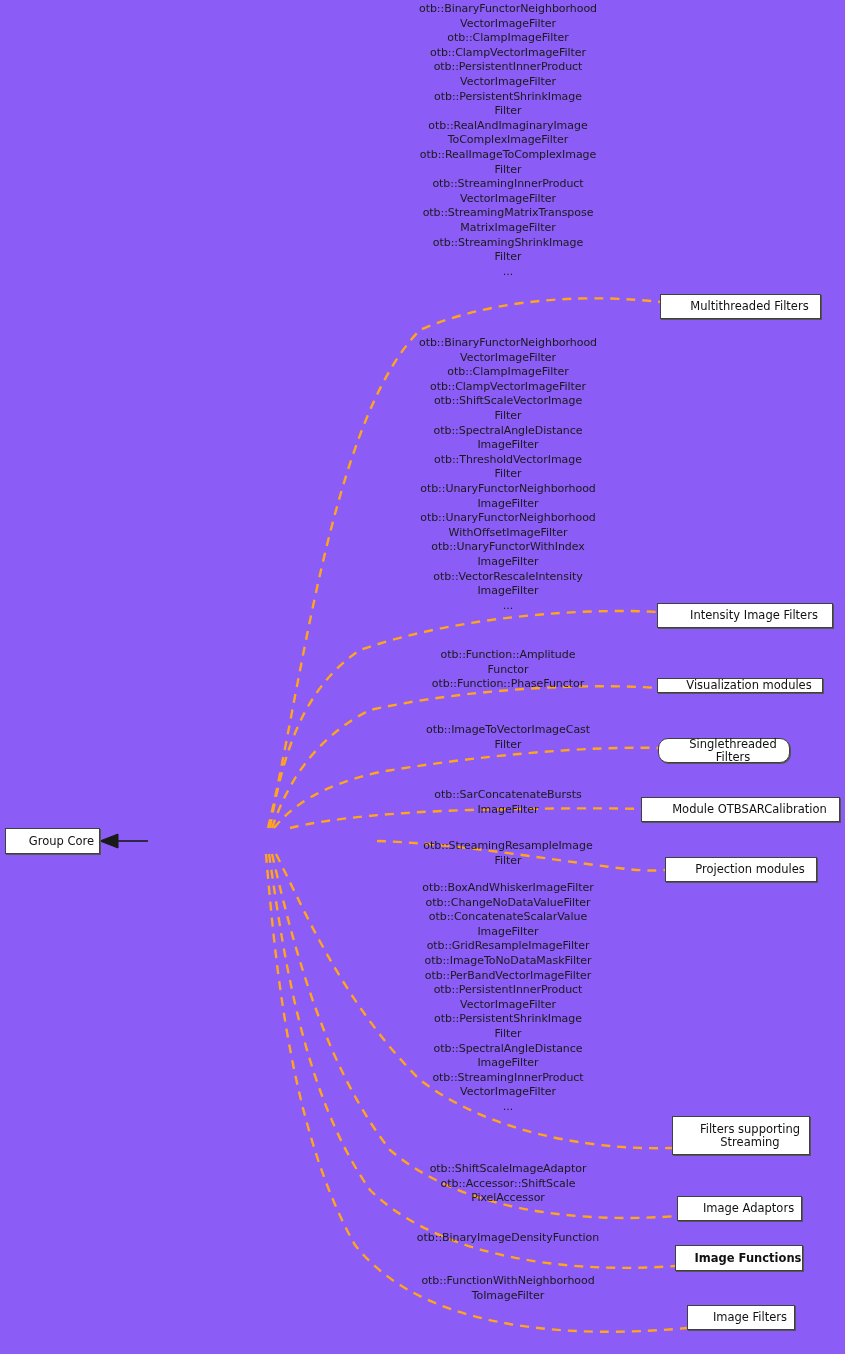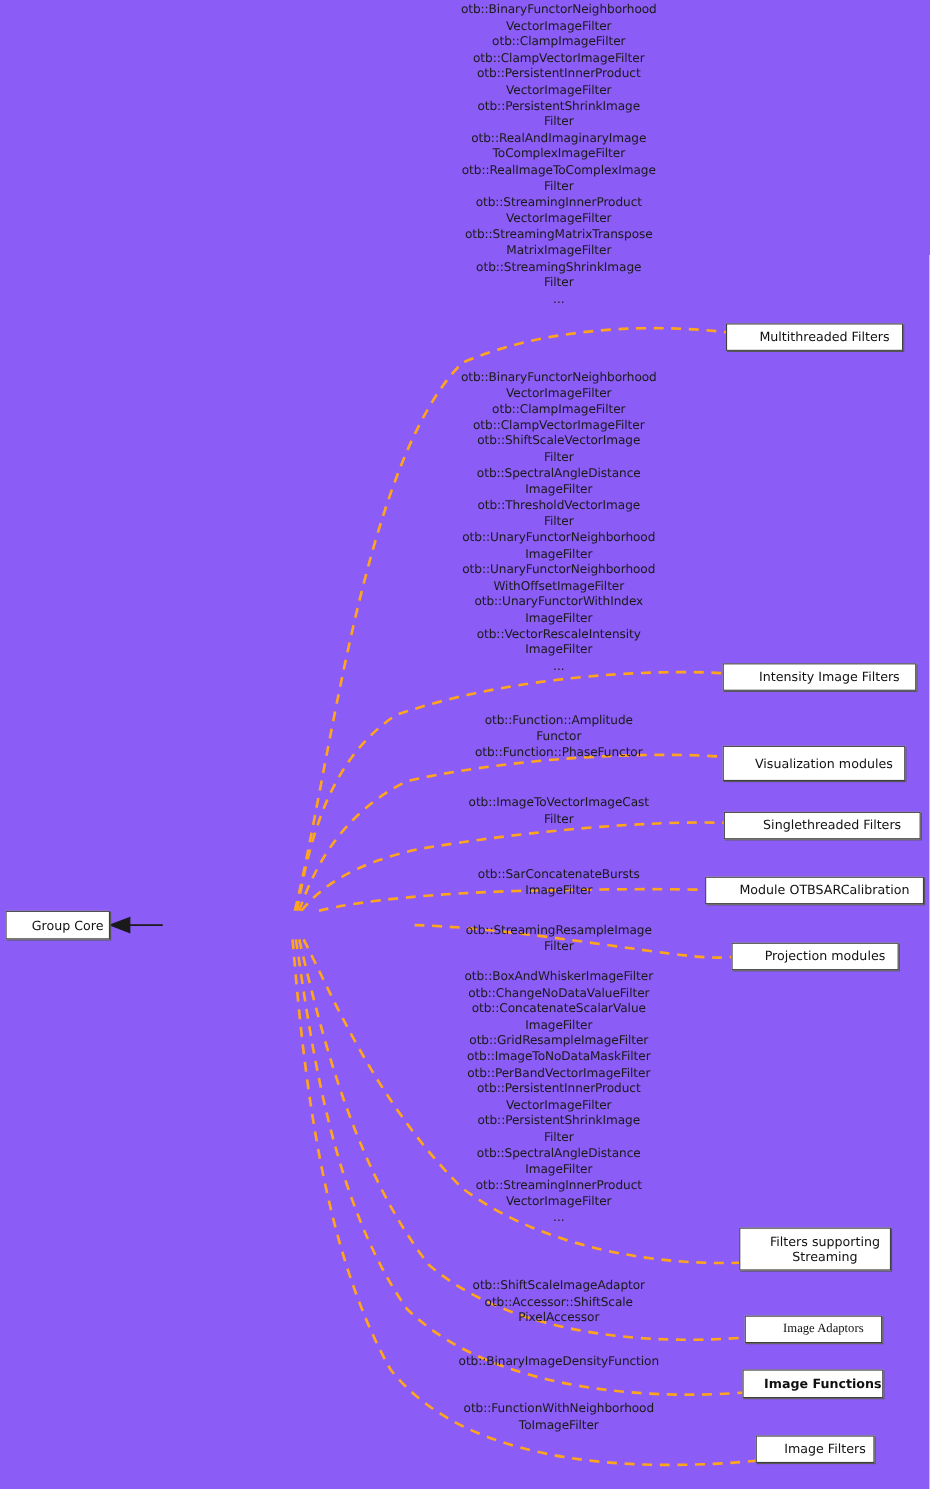--- a/index.html
+++ b/index.html
@@ -159,30 +159,30 @@
   <div class="leaflist" style="left:382px; top:1274px; width:252px;">otb::FunctionWithNeighborhood
 ToImageFilter</div>
 
   <div class="node" style="left:5px; top:828px; width:95px; height:26px;">Group Core</div>
 
 
   <div class="node" style="left:660px; top:294px; width:161px; height:25px;">Multithreaded Filters</div>
 
   <div class="node" style="left:657px; top:603px; width:176px; height:25px;">Intensity Image Filters</div>
 
-  <div class="node" style="left:657px; top:678px; width:166px; height:32px;">Visualization modules</div>
+  <div class="node" style="left:657px; top:678px; width:166px; height:15px;">Visualization modules</div>
 
-  <div class="node" style="left:658px; top:738px; width:179px; height:25px;">Singlethreaded Filters</div>
+  <div class="node" style="left:658px; top:738px; width:132px; height:25px;border-radius:10px;">Singlethreaded Filters</div>
 
   <div class="node" style="left:641px; top:797px; width:199px; height:25px;">Module OTBSARCalibration</div>
 
   <div class="node" style="left:665px; top:857px; width:152px; height:25px;">Projection  modules</div>
 
   <div class="node" style="left:672px; top:1116px; width:138px; height:39px;">Filters supporting
 Streaming</div>
 
-  <div class="node" style="left:677px; top:1196px; width:125px; height:25px;font-family:Liberation Serif, serif;">Image Adaptors</div>
+  <div class="node" style="left:677px; top:1196px; width:125px; height:25px;">Image Adaptors</div>
 
   <div class="node" style="left:675px; top:1245px; width:128px; height:26px;font-weight:bold;">Image Functions</div>
 
   <div class="node" style="left:687px; top:1305px; width:108px; height:25px;">Image Filters</div>
 
 </div>
 
 </body></html>

